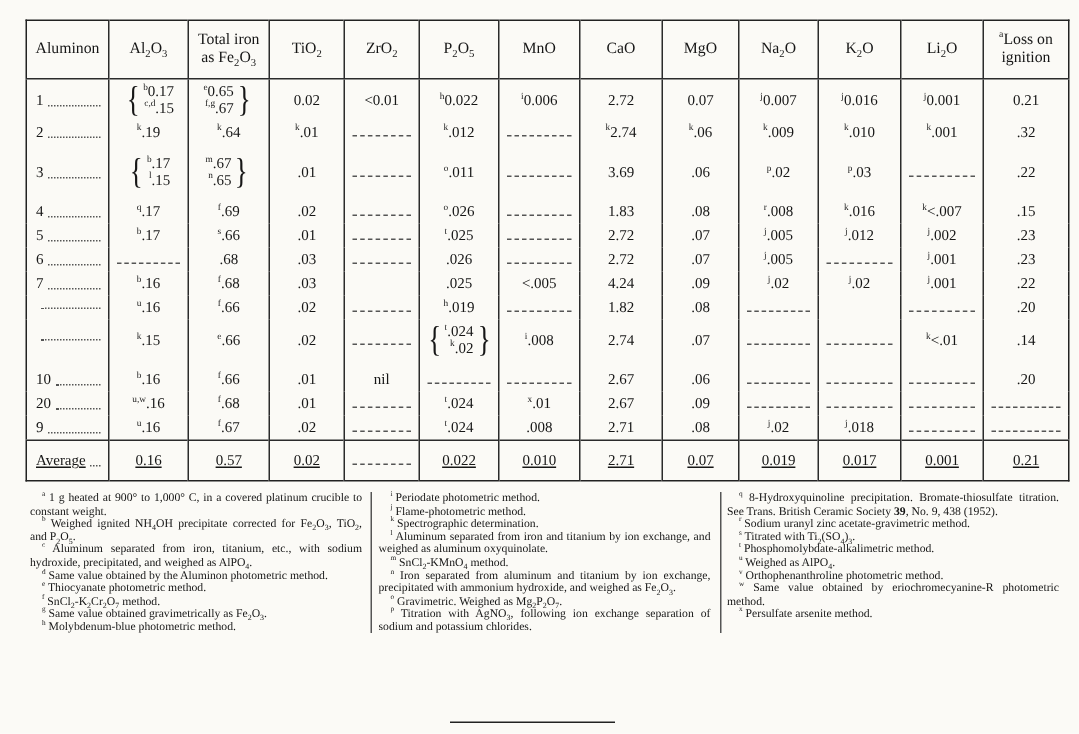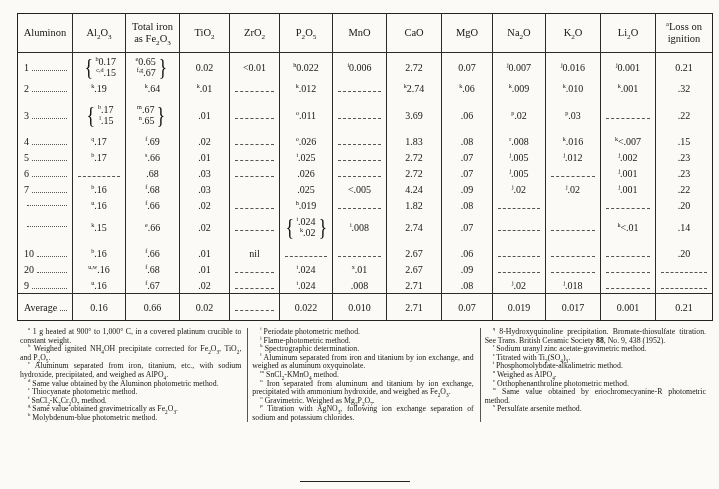--- a/index.html
+++ b/index.html
@@ -22,21 +22,21 @@
   thead th{
     border-bottom:1px solid #2b2b2b;
     font-weight:normal;font-size:10.5px;text-align:center;
     padding:7px 1px;vertical-align:middle;line-height:1.15;
   }
   tbody td{
     font-size:10px;text-align:center;vertical-align:middle;
     padding:3px 1px 2px 1px;line-height:1.1;
   }
   tr.pad td{padding-top:8px;}
-  tr.avg td{border-top:1px solid #2b2b2b;padding:8px 1px 7px 1px;}
+  tr.avg td{border-top:1px solid #2b2b2b;padding:8px 1px 7px 1px;text-decoration:underline;}
   sup{font-size:0.62em;line-height:0;}
   sub{font-size:0.68em;line-height:0;}
   .an{display:flex;align-items:flex-end;padding:0 3px 0 5px;text-align:left;}
   .lead{flex:1;border-bottom:1px dotted #555;margin:0 1px 2px 3px;height:1px;min-width:6px;}
   .dashfill{display:inline-block;width:84%;border-bottom:1px dashed #555;height:2px;}
   .stk{display:inline-block;text-align:right;vertical-align:middle;}
   .brc{display:inline-block;font-size:24px;font-weight:300;line-height:0.85;
        vertical-align:middle;transform:scaleX(0.75);padding:0 1px;}
   .footnotes{
     display:flex;margin:7px 7px 0 16px;
@@ -329,21 +329,21 @@
           <td><span class="dashfill"></span></td>
         </tr>
         <tr class="avg">
           <td>
             <div class="an">
               <span>Average</span>
               <span class="lead"></span>
             </div>
           </td>
           <td>0.16</td>
-          <td>0.66</td>
+          <td>0.57</td>
           <td>0.02</td>
           <td><span class="dashfill"></span></td>
           <td>0.022</td>
           <td>0.010</td>
           <td>2.71</td>
           <td>0.07</td>
           <td>0.019</td>
           <td>0.017</td>
           <td>0.001</td>
           <td>0.21</td>
@@ -366,21 +366,21 @@
         <p class="note"><sup>i</sup> Periodate photometric method.</p>
         <p class="note"><sup>j</sup> Flame-photometric method.</p>
         <p class="note"><sup>k</sup> Spectrographic determination.</p>
         <p class="note"><sup>l</sup> Aluminum separated from iron and titanium by ion exchange, and weighed as aluminum oxyquinolate.</p>
         <p class="note"><sup>m</sup> SnCl<sub>2</sub>-KMnO<sub>4</sub> method.</p>
         <p class="note"><sup>n</sup> Iron separated from aluminum and titanium by ion exchange, precipitated with ammonium hydroxide, and weighed as Fe<sub>2</sub>O<sub>3</sub>.</p>
         <p class="note"><sup>o</sup> Gravimetric.  Weighed as Mg<sub>2</sub>P<sub>2</sub>O<sub>7</sub>.</p>
         <p class="note"><sup>p</sup> Titration with AgNO<sub>3</sub>, following ion exchange separation of sodium and potassium chlorides.</p>
       </div>
       <div class="fcol">
-        <p class="note"><sup>q</sup> 8-Hydroxyquinoline precipitation.  Bromate-thiosulfate titration.  See Trans. British Ceramic Society <b>88</b>, No. 9, 438 (1952).</p>
+        <p class="note"><sup>q</sup> 8-Hydroxyquinoline precipitation.  Bromate-thiosulfate titration.  See Trans. British Ceramic Society <b>39</b>, No. 9, 438 (1952).</p>
         <p class="note"><sup>r</sup> Sodium uranyl zinc acetate-gravimetric method.</p>
         <p class="note"><sup>s</sup> Titrated with Ti<sub>2</sub>(SO<sub>4</sub>)<sub>3</sub>.</p>
         <p class="note"><sup>t</sup> Phosphomolybdate-alkalimetric method.</p>
         <p class="note"><sup>u</sup> Weighed as AlPO<sub>4</sub>.</p>
         <p class="note"><sup>v</sup> Orthophenanthroline photometric method.</p>
         <p class="note"><sup>w</sup> Same value obtained by eriochromecyanine-R photometric method.</p>
         <p class="note"><sup>x</sup> Persulfate arsenite method.</p>
       </div>
     </div>
 

